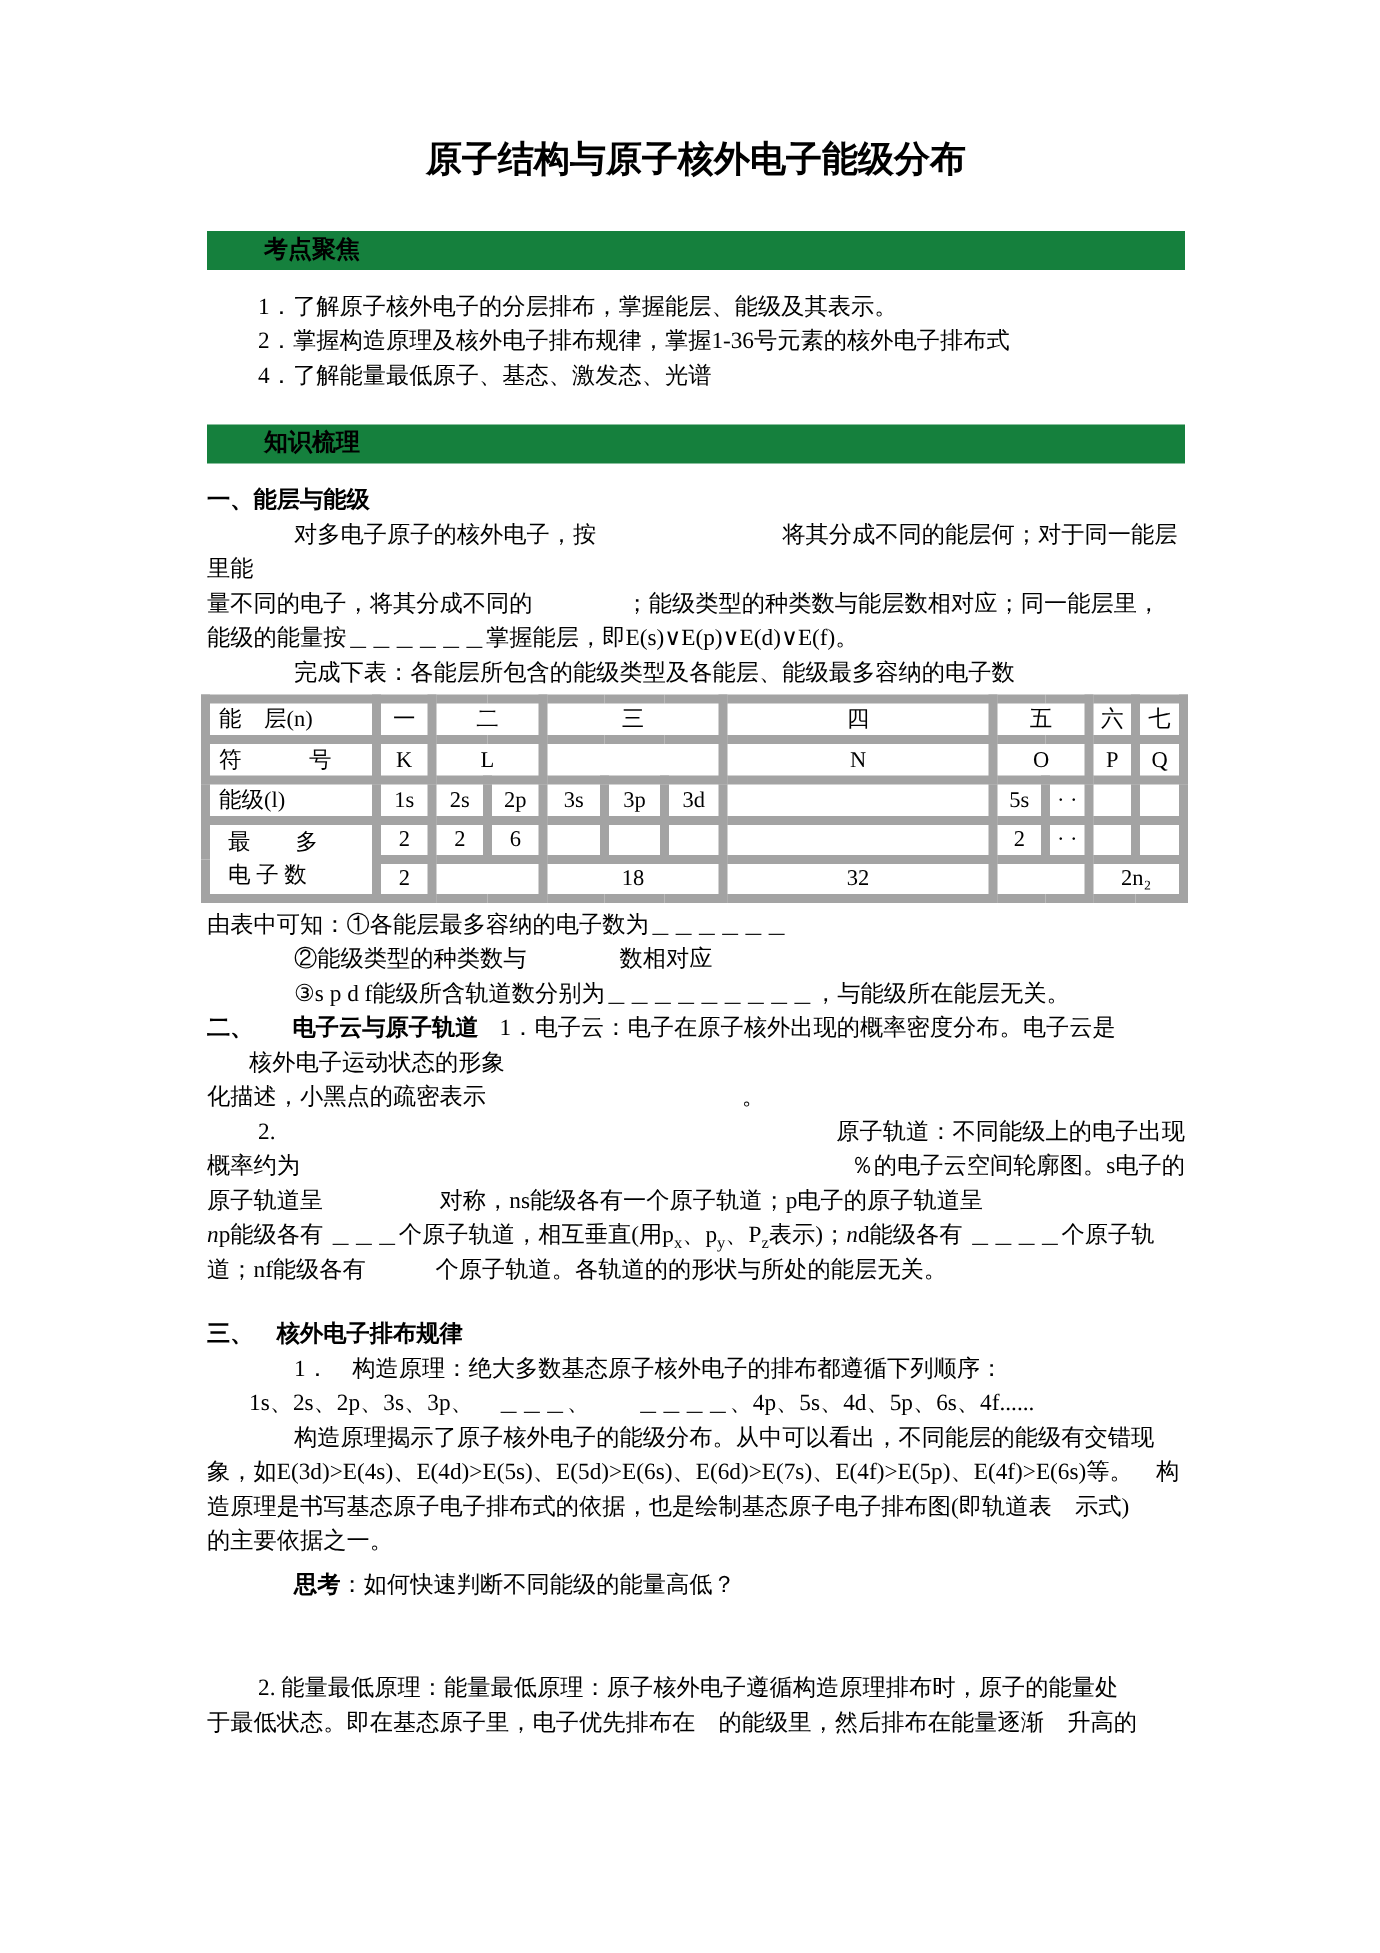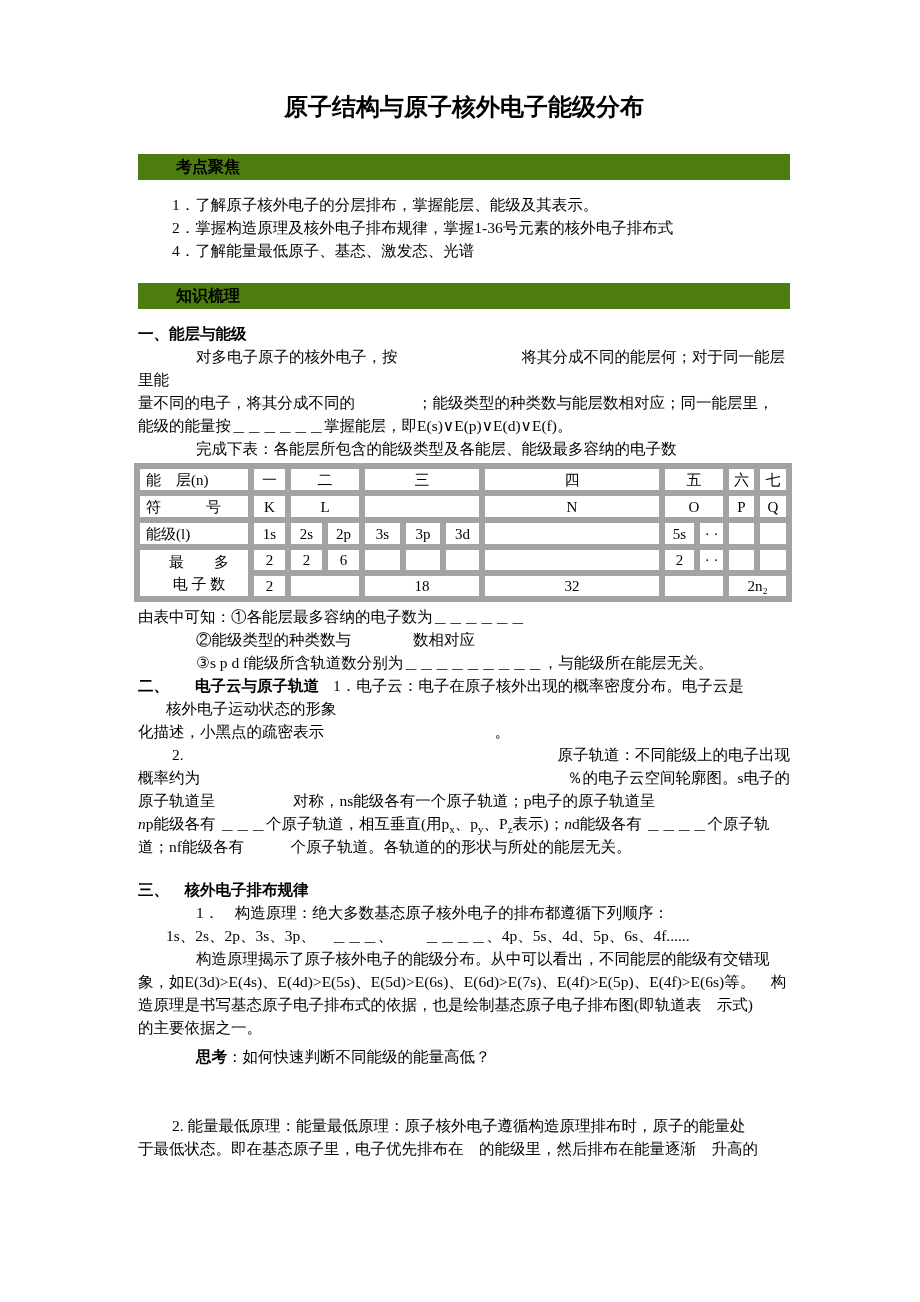--- a/index.html
+++ b/index.html
@@ -10,21 +10,21 @@
     font-family: "Liberation Serif", "DejaVu Serif", serif;
     font-size: 15.5px; line-height: 23px;
   }
   .page { width: 920px; height: 1302px; padding: 92px 130px 30px 138px; overflow: hidden; }
   .title {
     font-family: "Liberation Sans", "DejaVu Sans", sans-serif;
     font-size: 24px; font-weight: bold; text-align: center;
     margin: 0 0 32px 0; line-height: 30px;
   }
   .bar {
-    background: #4d7c0f; height: 26px; line-height: 26px;
+    background: #15803d; height: 26px; line-height: 26px;
     padding-left: 38px; margin-bottom: 13px;
     font-family: "Liberation Sans", "DejaVu Sans", sans-serif;
     font-weight: bold; font-size: 16px;
   }
   .focus-list { margin-bottom: 21px; }
   .h2 {
     font-family: "Liberation Sans", "DejaVu Sans", sans-serif;
     font-weight: bold; font-size: 15.5px;
   }
   .line { min-height: 23px; }
@@ -32,21 +32,21 @@
   .ind1 { text-indent: 34px; }
   .ind2 { text-indent: 28px; }
   .sec3-head { margin-top: 20px; }
   table.etable {
     border-collapse: collapse; table-layout: fixed; width: 652px;
     margin: 3px 0 3px -4px; font-size: 15px; line-height: 20px;
   }
   .etable td { border: 6px solid #a3a3a3; text-align: center; padding: 0 2px; height: 27px; overflow: hidden; }
   .etable tr.short td { height: 22px; }
   .etable td.lbl { text-align: left; padding-left: 6px; }
-  .etable td.maxlbl { text-align: center; padding-left: 12px; vertical-align: middle; }
+  .etable td.maxlbl { text-align: left; padding-left: 12px; vertical-align: middle; }
   .etable td.maxlbl div { line-height: 22px; }
   .s2num { margin-right: 26px; }
   .s2title { margin-right: 14px; }
   .flexline { display: flex; justify-content: space-between; }
   .flexline .left1 { padding-left: 34px; }
   .it { font-style: italic; }
   sub { font-size: 11px; line-height: 0; }
   .gap { height: 46px; }
   .think { margin-top: 6px; }
 </style>

